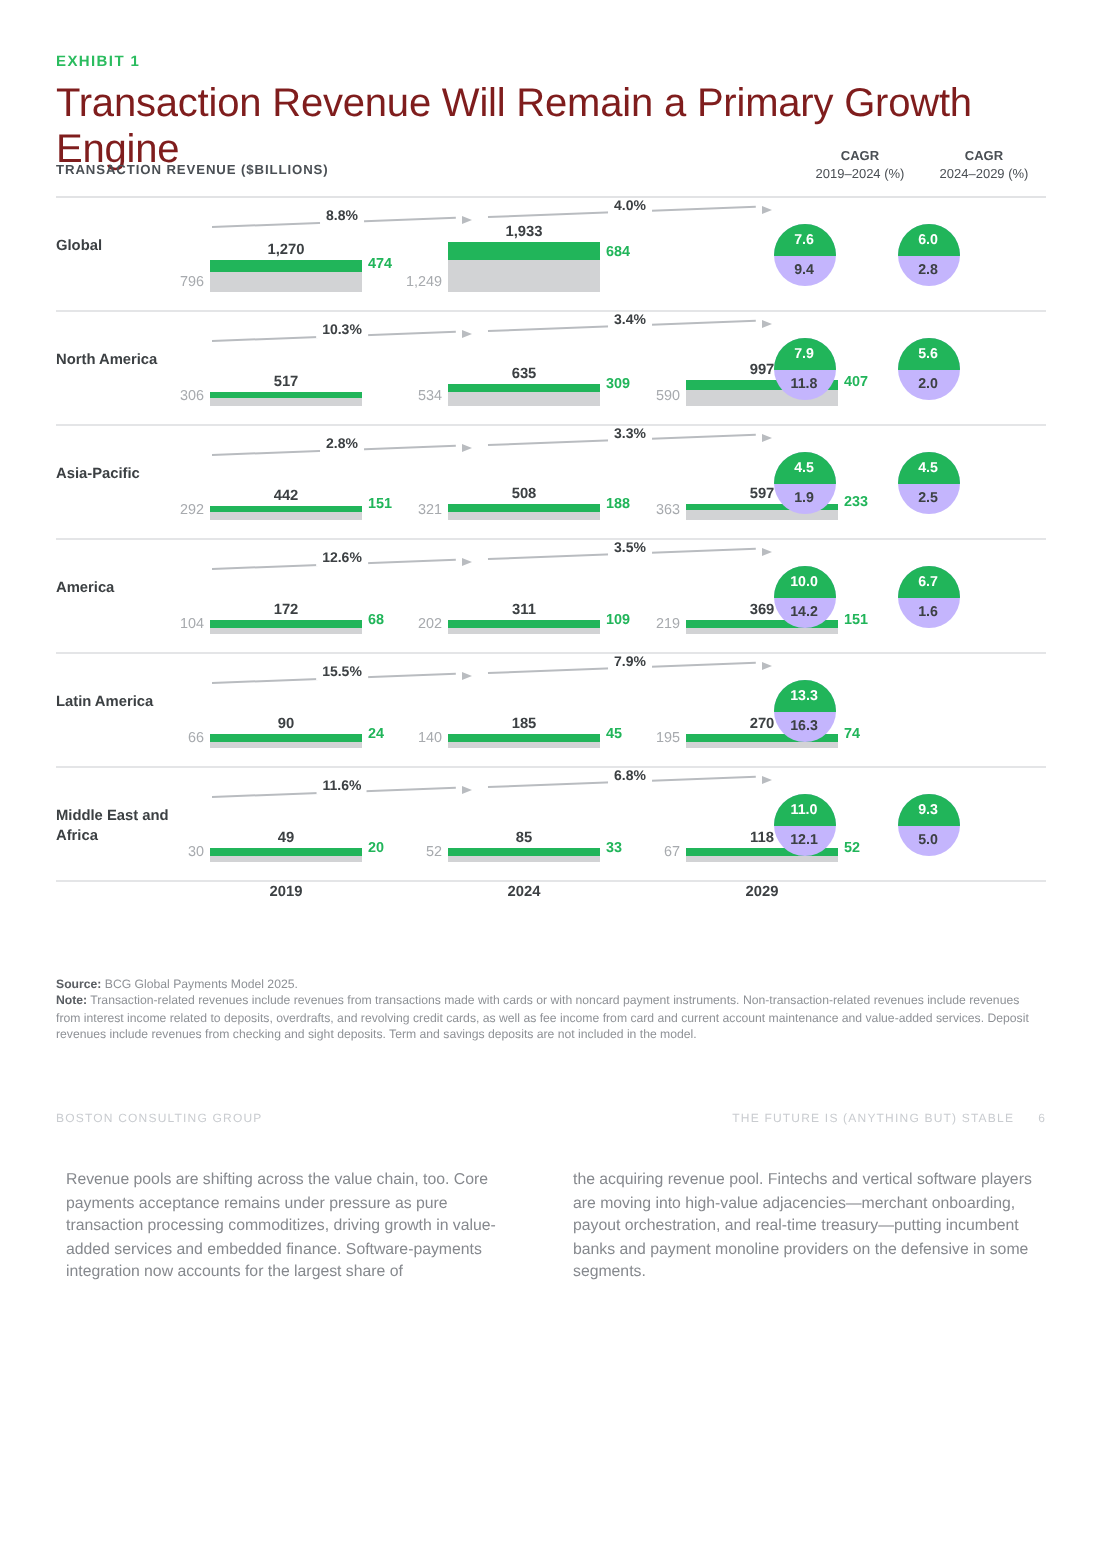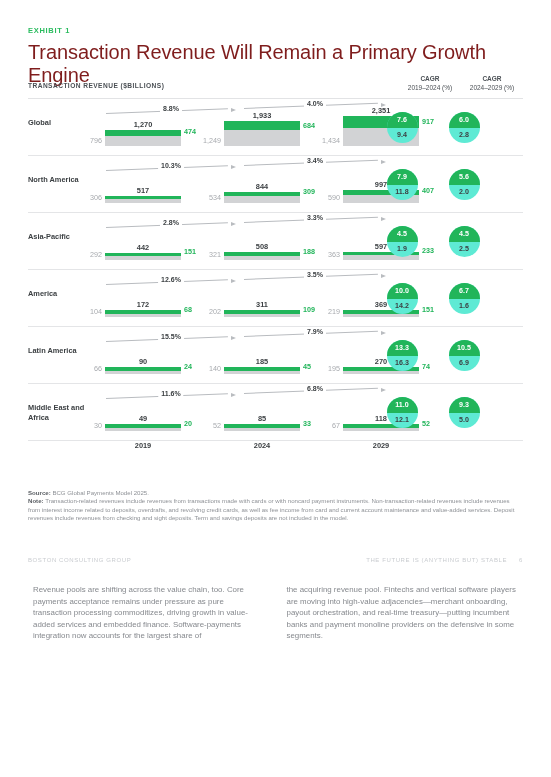--- a/index.html
+++ b/index.html
@@ -92,21 +92,21 @@
     font-size: 7.2px; font-weight: bold; color: #21B55A; white-space: nowrap;
   }
 
   
   .cagr-cell { position: absolute; top: 13px; width: 62px; text-align: center; }
   .cagr-cell.c1 { left: 343px; }
   .cagr-cell.c2 { left: 405px; }
   .donut {
     position: relative; display: inline-block;
     width: 31px; height: 31px; border-radius: 50%;
-    background: #5eead4; overflow: hidden;
+    background: #c4b5fd; overflow: hidden;
   }
   .donut .top-half {
     position: absolute; left: 0; top: 0; width: 100%; height: 50%;
     background: #21B55A;
     display: flex; align-items: center; justify-content: center;
     font-size: 7.1px; font-weight: bold; color: #ffffff;
     padding-top: 1px;
   }
   .donut .bot-half {
     position: absolute; left: 0; bottom: 0; width: 100%; height: 50%;
@@ -204,29 +204,20 @@
           </div>
           <div class="grp g1" style="left: 130px;">
             <div class="stack">
               <div class="seg-green" style="height: 8.7282px;"></div>
               <div class="seg-gray" style="height: 15.9379px;"></div>
               <div class="total" style="bottom: 25.6661px;">1,933</div>
               <div class="base-val">1,249</div>
               <div class="green-val" style="bottom: 16.302px;">684</div>
             </div>
           </div>
-          <div class="grp g2" style="left: 249px;">
-            <div class="stack">
-              <div class="seg-green" style="height: 11.7014px;"></div>
-              <div class="seg-gray" style="height: 18.2986px;"></div>
-              <div class="total" style="bottom: 31px;">2,351</div>
-              <div class="base-val">1,434</div>
-              <div class="green-val" style="bottom: 20.1493px;">917</div>
-            </div>
-          </div>
         </div>
         <div class="cagr-cell c1"><div class="donut"><div class="top-half">7.6</div><div class="bot-half">9.4</div></div></div>
         <div class="cagr-cell c2"><div class="donut"><div class="top-half">6.0</div><div class="bot-half">2.8</div></div></div>
       </div>
       <div class="row">
         <div class="row-label">North America</div>
         <div class="arrows">
           <div class="arrow-seg" style="left: 12px; width: 130px; top: 5px;">
             <div class="ln" style="transform: rotate(-2.2deg);"></div>
             <div class="hd" style="margin-top: -5px;"></div>
@@ -245,21 +236,21 @@
               <div class="seg-gray" style="height: 3.90472px;"></div>
               <div class="total" style="bottom: 8.40472px;">517</div>
               <div class="base-val">306</div>
               <div class="green-val" style="bottom: 3.90472px; margin-left: 43px;">212</div>
             </div>
           </div>
           <div class="grp g1" style="left: 130px;">
             <div class="stack">
               <div class="seg-green" style="height: 3.943px;"></div>
               <div class="seg-gray" style="height: 6.81412px;"></div>
-              <div class="total" style="bottom: 11.7571px;">844</div>
+              <div class="total" style="bottom: 11.7571px;">635</div>
               <div class="base-val">534</div>
               <div class="green-val" style="bottom: 6.81412px;">309</div>
             </div>
           </div>
           <div class="grp g2" style="left: 249px;">
             <div class="stack">
               <div class="seg-green" style="height: 5.19353px;"></div>
               <div class="seg-gray" style="height: 7.52871px;"></div>
               <div class="total" style="bottom: 13.7222px;">997</div>
               <div class="base-val">590</div>
@@ -399,21 +390,20 @@
             <div class="stack">
               <div class="seg-green" style="height: 3.5px;"></div>
               <div class="seg-gray" style="height: 3.5px;"></div>
               <div class="total" style="bottom: 8px;">270</div>
               <div class="base-val">195</div>
               <div class="green-val" style="bottom: 3.5px;">74</div>
             </div>
           </div>
         </div>
         <div class="cagr-cell c1"><div class="donut"><div class="top-half">13.3</div><div class="bot-half">16.3</div></div></div>
-        <div class="cagr-cell c2"><div class="donut"><div class="top-half">10.5</div><div class="bot-half">6.9</div></div></div>
       </div>
       <div class="row">
         <div class="row-label">Middle East and Africa</div>
         <div class="arrows">
           <div class="arrow-seg" style="left: 12px; width: 130px; top: 5px;">
             <div class="ln" style="transform: rotate(-2.2deg);"></div>
             <div class="hd" style="margin-top: -5px;"></div>
             <div class="pct">11.6%</div>
           </div>
           <div class="arrow-seg" style="left: 150px; width: 142px; top: 0px;">

